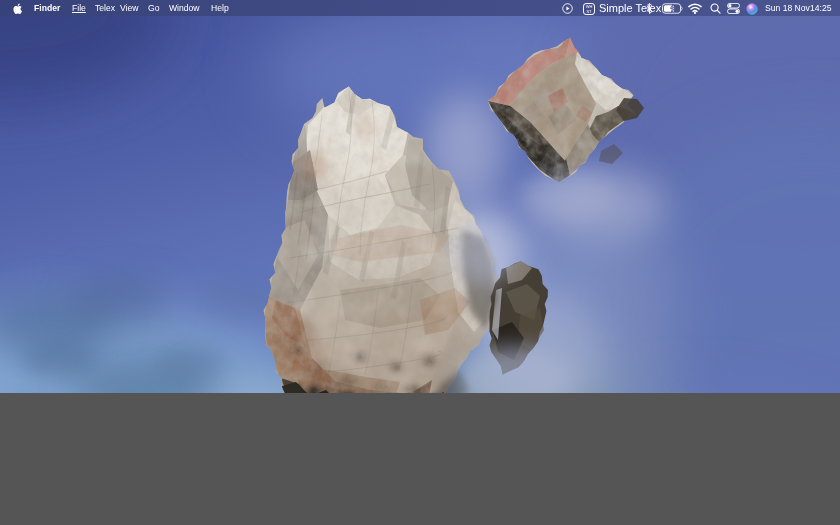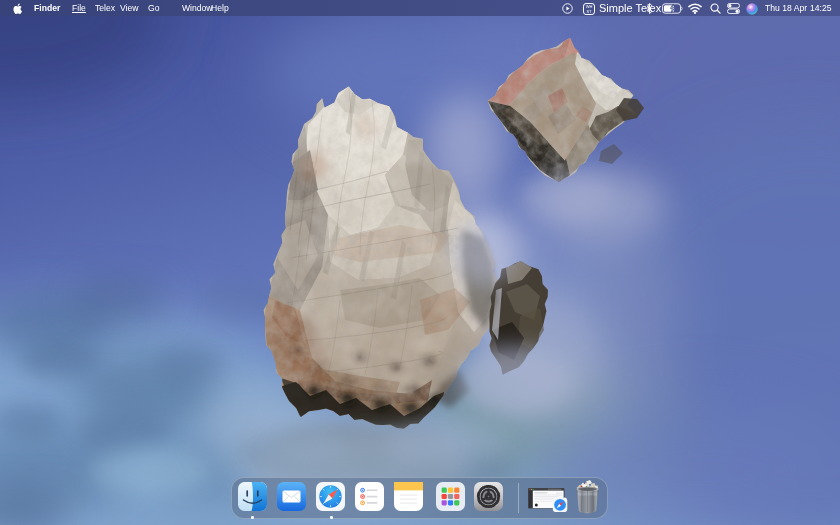--- a/index.html
+++ b/index.html
@@ -1,15 +1,15 @@
 <!DOCTYPE html>
 <html><head><meta charset="utf-8"><style>
 html,body{margin:0;padding:0;width:840px;height:525px;overflow:hidden;background:#555;}
 *{box-sizing:border-box;}
-#stage{position:relative;width:840px;height:525px;overflow:hidden;font-family:"Liberation Sans",sans-serif;}
+#stage{position:relative;width:840px;height:393px;overflow:hidden;font-family:"Liberation Sans",sans-serif;}
 #wall{position:absolute;left:0;top:0;}
 
 #menubar{position:absolute;left:0;top:0;width:840px;height:16px;background:linear-gradient(90deg,rgba(56,66,122,0.97),rgba(74,84,142,0.97));color:#fff;font-size:8.6px;}
 .mtx{position:absolute;top:0;height:16px;line-height:16.5px;white-space:nowrap;}
 .mic{position:absolute;top:2.5px;}
 
 #dock{position:absolute;left:231px;top:477px;width:377px;height:42px;background:rgba(86,108,138,0.52);border:0.5px solid rgba(255,255,255,0.25);border-radius:13px;backdrop-filter:blur(18px);}
 .di{position:absolute;top:482px;width:29px;height:29px;}
 .dot{position:absolute;top:516px;width:2.6px;height:2.6px;border-radius:50%;background:rgba(255,255,255,0.95);}
 </style></head>
@@ -252,21 +252,21 @@
 
 <div id="menubar">
   <svg style="position:absolute;left:13px;top:2.5px;" width="9" height="11" viewBox="0 0 11 13">
         <path fill="#fff" d="M9.2,6.9c0-1.5,1.2-2.2,1.3-2.3C9.8,3.6,8.7,3.5,8.3,3.5c-1,-0.1-1.9,0.6-2.4,0.6S4.6,3.5,3.8,3.5C2.7,3.5,1.7,4.1,1.1,5.1c-1.1,2-0.3,4.9,0.8,6.5c0.5,0.8,1.2,1.7,2,1.6c0.8,0,1.1-0.5,2.1-0.5s1.2,0.5,2.1,0.5s1.4-0.8,2-1.6c0.6-0.9,0.8-1.8,0.9-1.8C10.9,9.8,9.2,9.1,9.2,6.9z M7.6,2.4C8,1.9,8.3,1.2,8.2,0.5C7.6,0.5,6.8,0.9,6.4,1.4C6,1.8,5.6,2.6,5.7,3.2C6.4,3.3,7.1,2.9,7.6,2.4z"></path>
       </svg>
   <span class="mtx" style="left:34px;font-weight:bold;">Finder</span>
   <span class="mtx" style="left:72px;text-decoration:underline;">File</span>
   <span class="mtx" style="left:95px;">Telex</span>
   <span class="mtx" style="left:120px;">View</span>
   <span class="mtx" style="left:148px;">Go</span>
-  <span class="mtx" style="left:182px;">Window</span>
+  <span class="mtx" style="left:169px;">Window</span>
   <span class="mtx" style="left:211px;">Help</span>
   <span class="mic" style="left:562px;"><svg width="11" height="11" viewBox="0 0 12 12">
           <circle cx="6" cy="6" r="5.2" fill="none" stroke="#fff" stroke-width="1"></circle>
           <path d="M4.8,3.9 L8.2,6 L4.8,8.1 Z" fill="#fff"></path>
         </svg></span>
   <span class="mic" style="left:583px;"><svg width="12" height="12" viewBox="0 0 12 12">
           <rect x="0.5" y="0.5" width="11" height="11" rx="2.6" fill="none" stroke="#fff" stroke-width="1"></rect>
           <text x="6" y="5.2" font-size="4" fill="#fff" text-anchor="middle" font-family="Liberation Sans">WH</text>
           <text x="6" y="9.8" font-size="4" fill="#fff" text-anchor="middle" font-family="Liberation Sans">ST</text>
         </svg></span>
@@ -301,21 +301,21 @@
             <radialGradient id="siri" cx="0.38" cy="0.32" r="0.85">
               <stop offset="0" stop-color="#fafafc"></stop>
               <stop offset="0.3" stop-color="#c488e4"></stop>
               <stop offset="0.55" stop-color="#5a8af0"></stop>
               <stop offset="0.8" stop-color="#44bcc8"></stop>
               <stop offset="1" stop-color="#cc5aa0"></stop>
             </radialGradient>
           </defs>
           <circle cx="6" cy="6" r="5.7" fill="url(#siri)"></circle>
         </svg></span>
-  <span class="mtx" style="left:765px;">Thu 18 Apr</span>
+  <span class="mtx" style="left:765px;">Sun 18 Nov</span>
   <span class="mtx" style="left:810px;">14:25</span>
 </div>
 
 <div id="dock"></div>
 
 <svg class="di" style="left:238px;" viewBox="0 0 29 29">
   <defs>
     <linearGradient id="fnL" x1="0" y1="0" x2="0" y2="1">
           <stop offset="0" stop-color="#eef6fc"></stop>
           <stop offset="1" stop-color="#c2e0f4"></stop>

